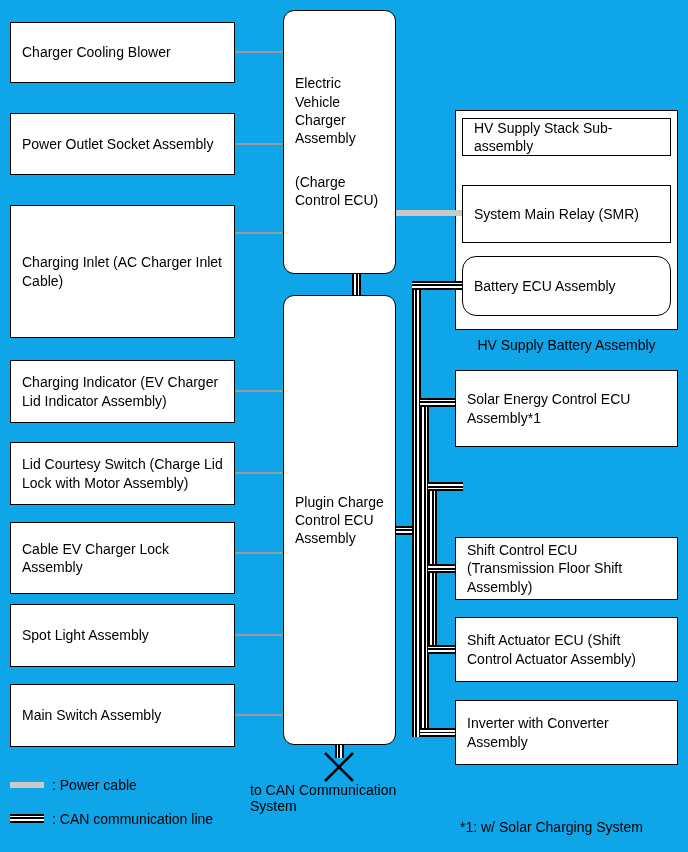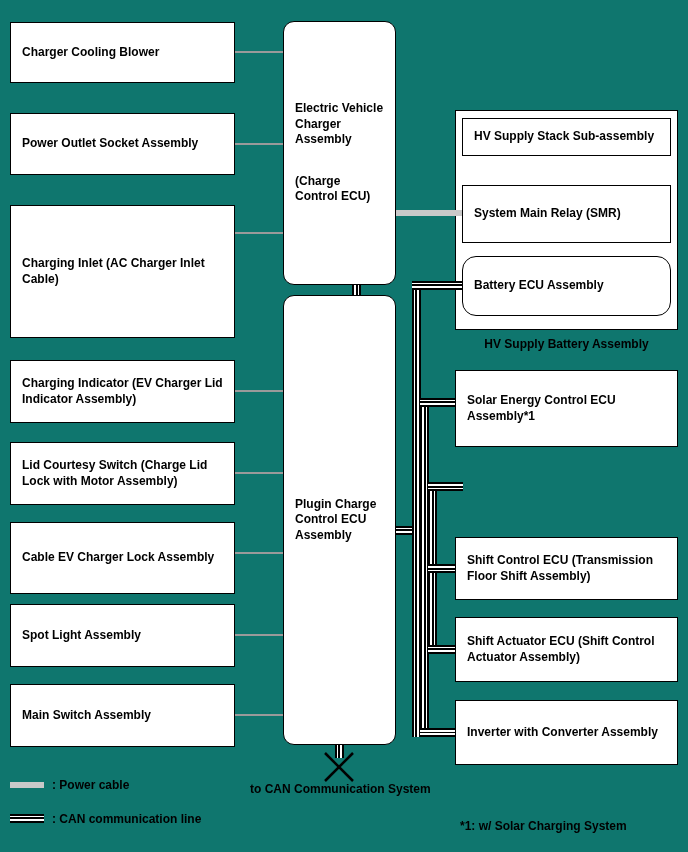--- a/index.html
+++ b/index.html
@@ -1,20 +1,19 @@
 <!DOCTYPE html>
 <html style="--power_cable: #c9c9c9; --wire: #9a9a9a; --can_line: #000000;"><head>
 <meta charset="utf-8">
 <style>
   html,body{margin:0;padding:0;background:#fff;}
   .stage{
-    position:relative;width:688px;height:852px;background:#0f766e;
-    font-family:"Liberation Sans", sans-serif;font-size:12px;color:#000;
+    position:relative;width:688px;height:852px;background:#0ea5e9;
+    font-family:"Liberation Sans", sans-serif;font-size:14px;color:#000;
     overflow:hidden;
-    font-weight:bold;
   }
   .box{
     position:absolute;border:1.5px solid #000;background:#fff;
     display:flex;align-items:center;box-sizing:border-box;
     padding:4px 11px;line-height:1.3;z-index:3;
   }
   .rounded{border-radius:11px;}
   .rounded-sm{border-radius:14px;}
   .container-box{
     position:absolute;border:1.5px solid #000;background:#fff;
@@ -59,21 +58,21 @@
   <div class="box" style="left:10px;top:522px;width:225px;height:72px">
     <span>Cable EV Charger Lock Assembly</span>
   </div>
   <div class="box" style="left:10px;top:604px;width:225px;height:63px">
     <span>Spot Light Assembly</span>
   </div>
   <div class="box" style="left:10px;top:684px;width:225px;height:63px">
     <span>Main Switch Assembly</span>
   </div>
 
-  <div class="box rounded" style="left:283px;top:21px;width:113px;height:264px">
+  <div class="box rounded" style="left:283px;top:10px;width:113px;height:264px">
     <span class="center-text">
       <span>Electric Vehicle Charger Assembly</span>
       <span class="gap"></span>
       <span>(Charge Control ECU)</span>
     </span>
   </div>
   <div class="box rounded" style="left:283px;top:295px;width:113px;height:450px">
     <span>Plugin Charge Control ECU Assembly</span>
   </div>
 

